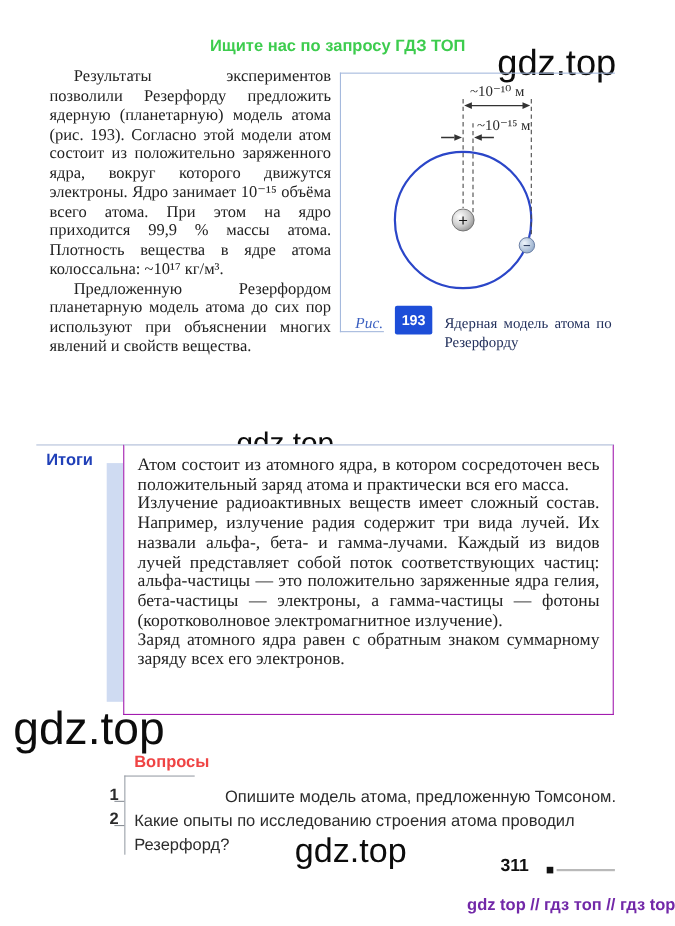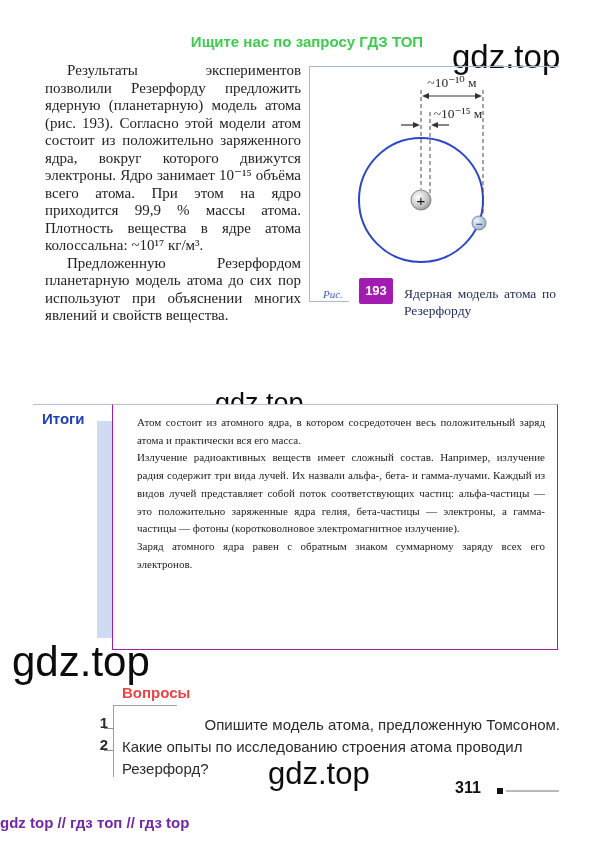--- a/index.html
+++ b/index.html
@@ -21,56 +21,56 @@
   .article{position:absolute;top:62px;left:45px;width:514px;
            font-size:15px;line-height:17.5px;text-align:justify;}
   .article p{margin:0;text-indent:22px;}
 
   
   .figure{float:right;width:250px;height:268px;position:relative;margin:4px 0 6px 8px;}
   .fig-top{position:absolute;top:0;left:0;width:100%;border-top:1.5px solid #a5b9dd;}
   .fig-leftline{position:absolute;top:0;left:0;height:236px;border-left:1.5px solid #a5b9dd;}
   .fig-stub{position:absolute;top:235px;left:0;width:40px;border-top:1.5px solid #a5b9dd;}
   .fig-svg{position:absolute;top:0;left:0;}
-  .fig-rib{position:absolute;top:220px;left:14px;font-style:italic;font-size:11px;color:#3a5fc0;}
-  .fig-numbox{position:absolute;top:212px;left:50px;width:34px;height:26px;background:#a21caf;
+  .fig-rib{position:absolute;top:220px;left:14px;font-style:italic;font-size:14px;color:#3a5fc0;}
+  .fig-numbox{position:absolute;top:212px;left:50px;width:34px;height:26px;background:#1d4ed8;
               color:#fff;font-family:"Liberation Sans","DejaVu Sans",sans-serif;font-size:13px;font-weight:bold;
               text-align:center;line-height:26px;border-radius:2px;}
   .fig-cap{position:absolute;top:219px;left:95px;width:152px;font-size:13.5px;line-height:17px;color:#22305c;}
 
   
   .itogi{position:absolute;top:404px;left:0;width:614px;}
   .itogi-topline{position:absolute;top:0;left:33px;width:525px;border-top:1px solid #b3c0da;}
   .itogi-head{position:absolute;top:6px;left:42px;color:#2040b8;font-weight:bold;
               font-family:"Liberation Sans","DejaVu Sans",sans-serif;font-size:15px;}
   .itogi-strip{position:absolute;top:17px;left:97px;width:15px;height:217px;background:#cfdbf2;}
   .itogi-box{position:absolute;top:0;left:112px;width:446px;height:246px;box-sizing:border-box;
              border:1px solid #a21caf;border-top:1px solid #b3c0da;background:#fff;
-             padding:9px 12px 6px 24px;font-size:11px;line-height:17.7px;text-align:justify;}
+             padding:9px 12px 6px 12px;font-size:16px;line-height:17.7px;text-align:justify;}
   .itogi-box p{margin:0;}
 
   
   .questions{position:absolute;top:684px;left:0;width:614px;
              font-family:"Liberation Sans","DejaVu Sans",sans-serif;color:#2b2b2b;}
   .q-head{position:absolute;top:0;left:122px;font-size:15px;font-weight:bold;color:#ef4444;}
   .q-hline{position:absolute;top:21px;left:113px;width:64px;border-top:1.5px solid #9aa0a8;}
   .q-vline{position:absolute;top:21px;left:113px;height:72px;border-left:1.5px solid #9aa0a8;}
   .q-num{position:absolute;width:16px;text-align:right;font-weight:bold;font-size:15px;}
   .q-text{position:absolute;left:122px;width:438px;font-size:15px;line-height:21.5px;}
   .q-tick{position:absolute;left:104px;width:9px;border-top:1px solid #8a9097;}
 
   
   .pagenum-row{position:absolute;top:779px;left:0;width:519px;height:20px;}
   .pagenum{position:absolute;left:455px;top:0;font-family:"Liberation Sans","DejaVu Sans",sans-serif;
            font-size:16px;font-weight:bold;color:#111;}
   .pagenum-sq{position:absolute;left:497px;top:9px;width:6px;height:6px;background:#111;}
   .pagenum-line{position:absolute;left:506px;top:11px;width:53px;border-top:2px solid #b9b9b9;}
 
   
-  .footer{position:absolute;top:814px;left:0;width:100%;text-align:left;
+  .footer{position:absolute;top:814px;left:0;width:100%;text-align:right;
           font-family:"Liberation Sans","DejaVu Sans",sans-serif;font-size:15px;font-weight:bold;}
 </style>
 </head>
 <body>
 
 <div class="page">
 
   <div class="promo" style="color:#3dcc4e">Ищите нас по запросу ГДЗ ТОП</div>
 
   <div class="wm wm-tr">gdz.top</div>

